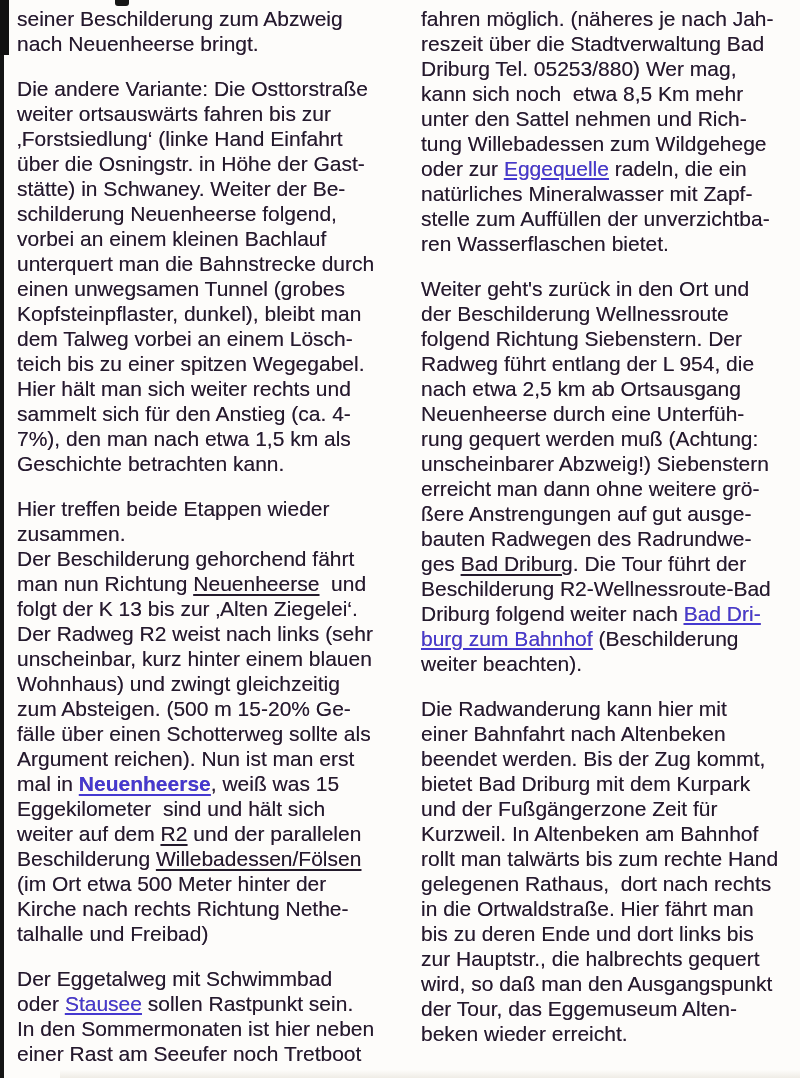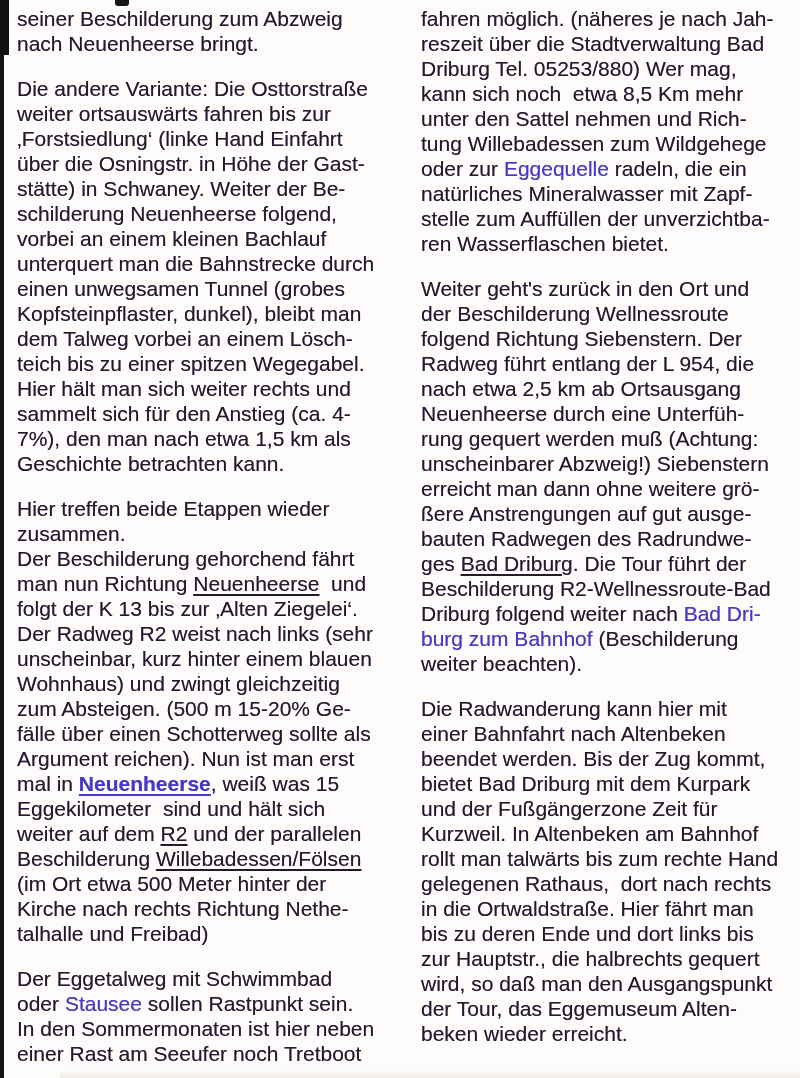--- a/index.html
+++ b/index.html
@@ -14,21 +14,21 @@
     font-size:21px;line-height:25px;
     color:var(--ink,#231a2b);
     white-space:pre;
     text-shadow:0 0 0.5px rgba(55,10,70,.55);
   }
   #col-left{left:17px;width:380px;}
   #col-right{left:421px;width:376px;}
   .para{margin:0 0 20px 0;}
   .line{height:25px;}
   .ul{text-decoration:underline;text-underline-offset:3px;}
-  .lnk{color:var(--link,#4539d0);}
+  .lnk{color:var(--link,#4539d0);text-decoration:underline;}
   .bold{font-weight:bold;}
   .edge-bar{position:absolute;left:0;top:0;width:4px;height:1078px;background:#141414;}
   .edge-notch{position:absolute;left:0;top:0;width:9px;height:55px;background:#111;}
   .edge-speck{position:absolute;left:115px;top:0;width:14px;height:6px;background:#161616;border-radius:0 0 3px 3px;}
   .bottom-shade{position:absolute;left:60px;bottom:0;width:740px;height:8px;background:linear-gradient(#fdfcfa,#efece6);}
 </style>
 </head>
 <body style="--paper: #fdfcfa; --ink: #231a2b; --link: #4539d0;">
 
 <div>

